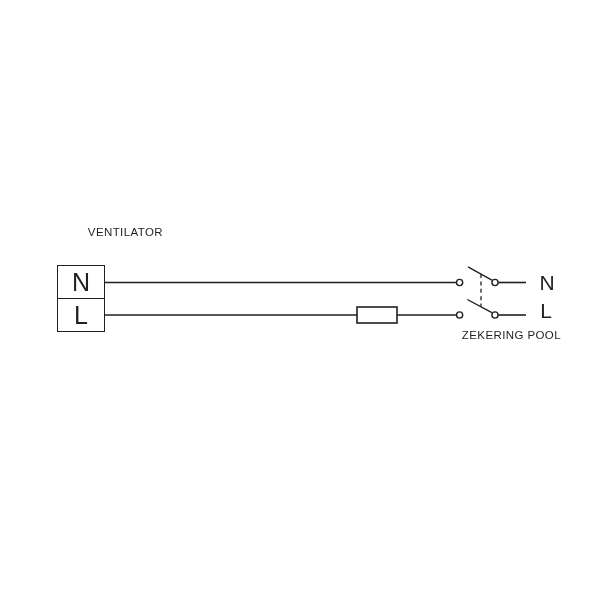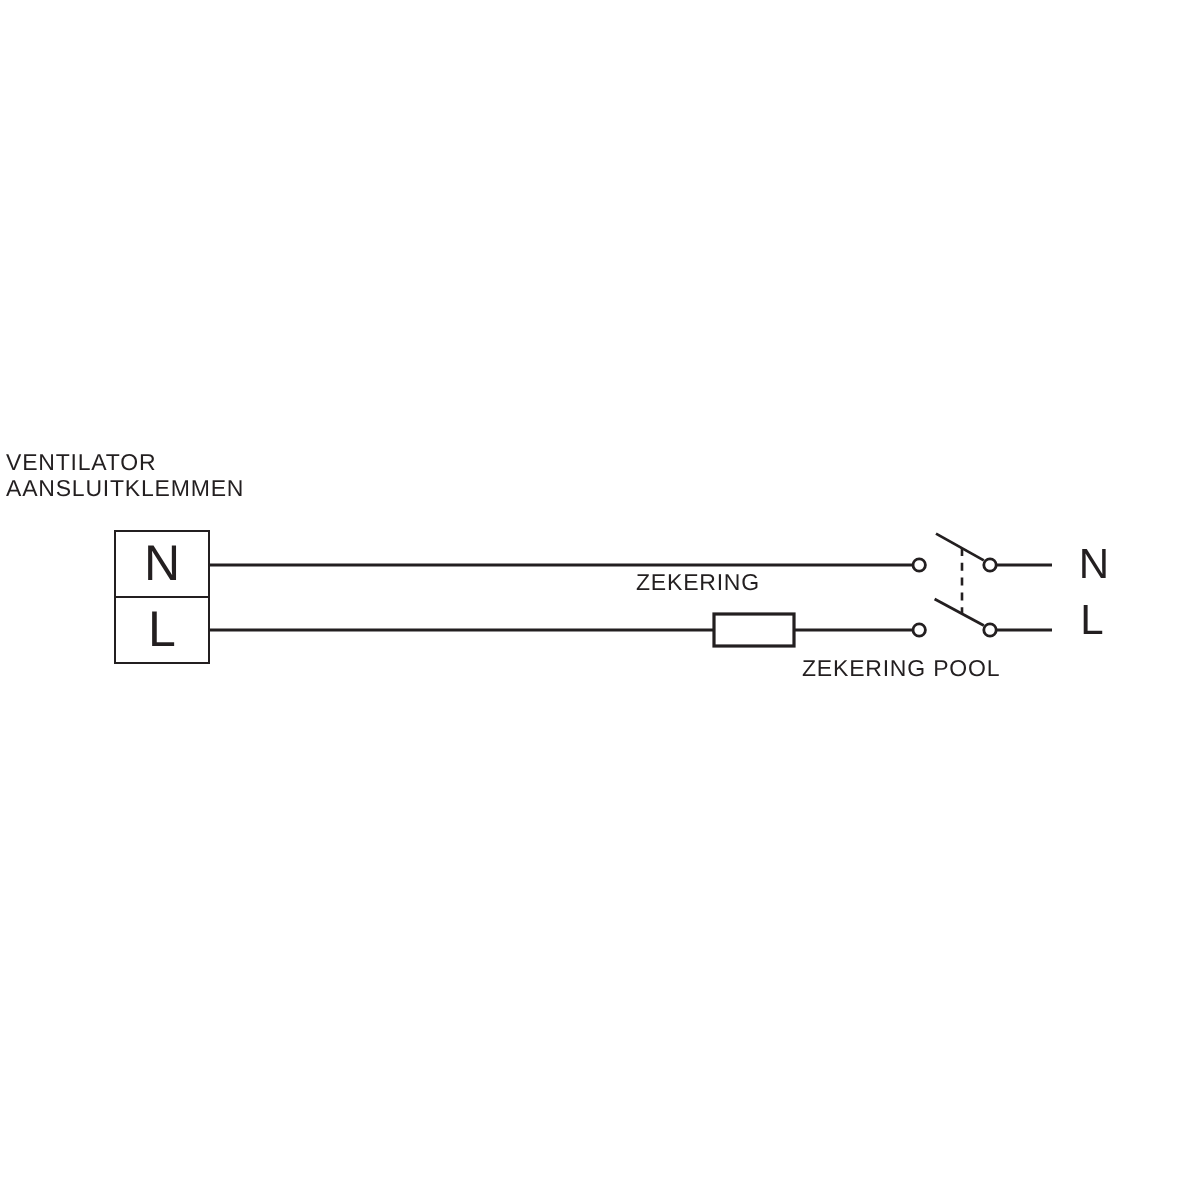--- a/index.html
+++ b/index.html
@@ -19,21 +19,21 @@
   #schematic-svg {
     position: absolute;
     left: 0;
     top: 0;
   }
   .lbl {
     position: absolute;
     font-size: 11.5px;
     line-height: 12.5px;
     letter-spacing: 0.4px;
-    text-align: left;
+    text-align: right;
     white-space: nowrap;
     color: #231f20;
   }
   #terminal-title { left: 3px;   top: 226px; width: 160px; }
   #fuse-label     { left: 318px; top: 286px; width: 120px; }
   #switch-caption { left: 401px; top: 329px; width: 160px; }
 
   .terminal-box {
     position: absolute;
     left: 57px;
@@ -97,33 +97,31 @@
 
       <line x1="481" y1="274" x2="481" y2="306.5" stroke-width="1.3" stroke-dasharray="4 3.4"></line>
 
       <line x1="498.2" y1="282.5" x2="526" y2="282.5" stroke-width="1.6"></line>
       <line x1="498.2" y1="315" x2="526" y2="315" stroke-width="1.6"></line>
     </g>
   </svg>
 
   <div class="lbl" id="terminal-title">
     <div>VENTILATOR</div>
-    <div>AANSLUITKLEMMEN</div>
   </div>
 
   <div class="terminal-box">
     <div class="terminal-cell">
       <span>N</span>
     </div>
     <div class="terminal-cell second">
       <span>L</span>
     </div>
   </div>
 
-  <div class="lbl" id="fuse-label">ZEKERING</div>
 
   <div class="lbl" id="switch-caption">
     <div>ZEKERING POOL</div>
   </div>
 
   <div class="pole-label" id="pole-label-n">N</div>
   <div class="pole-label" id="pole-label-l">L</div>
 
 </div>
 

